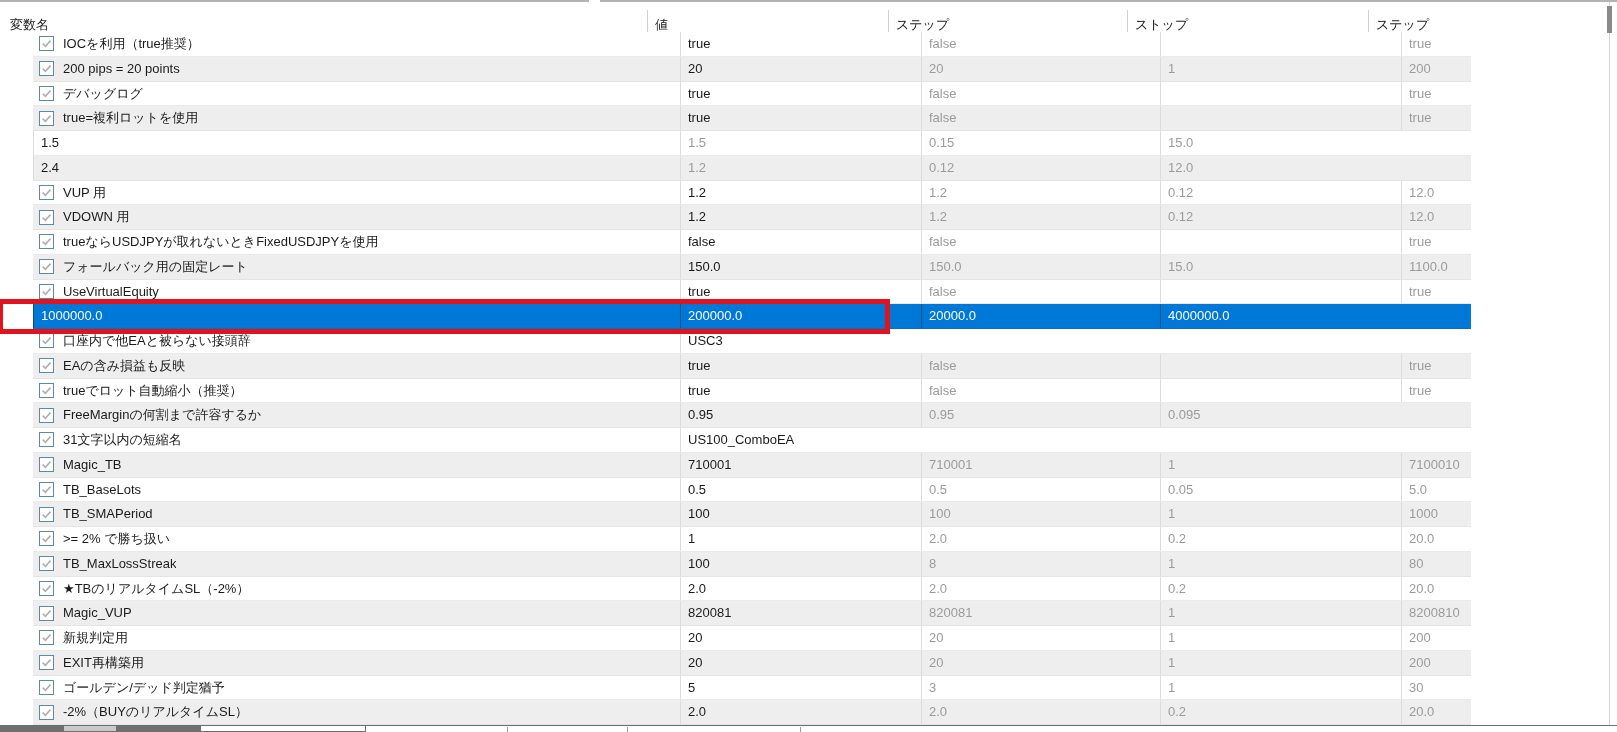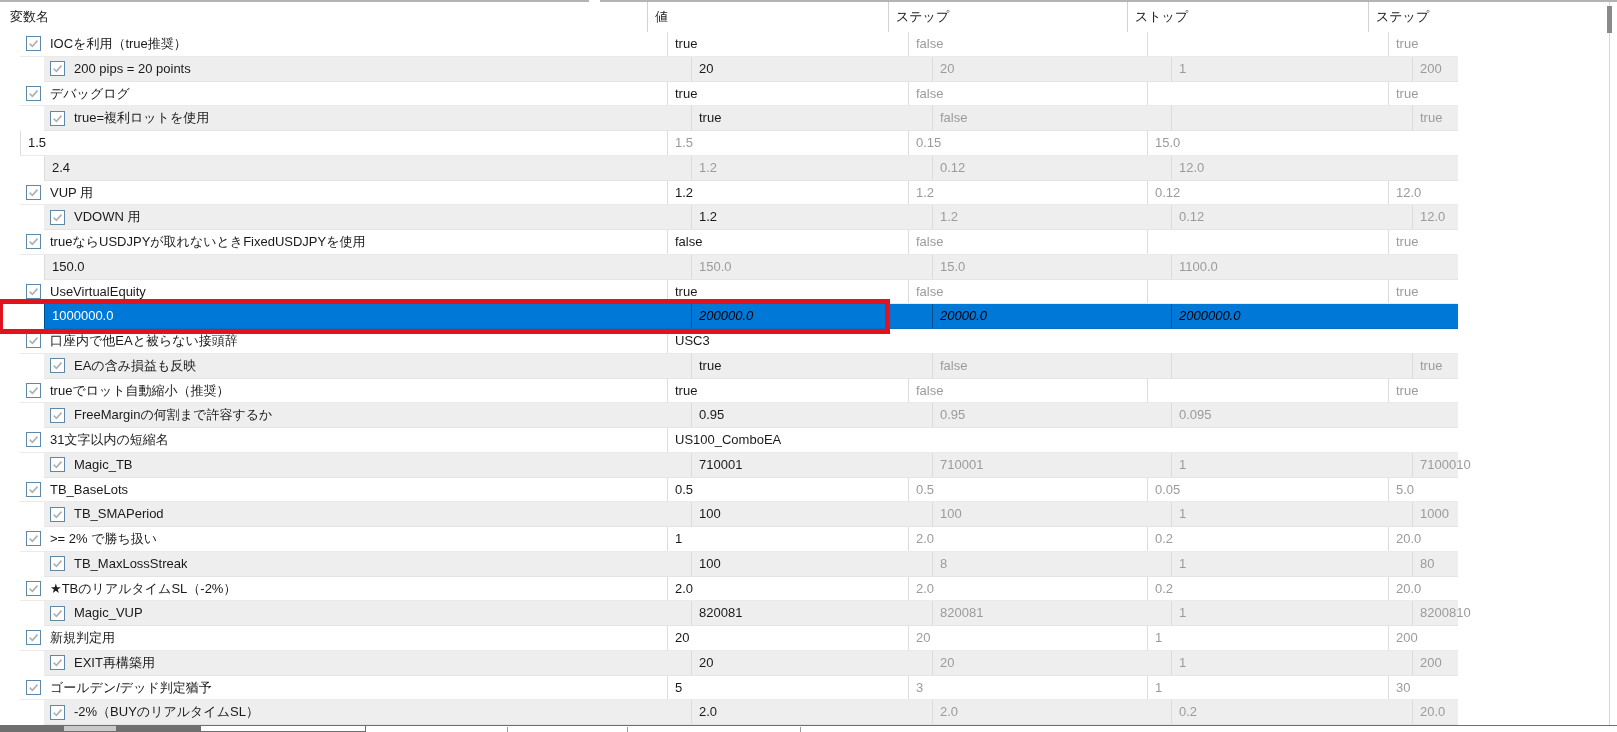--- a/index.html
+++ b/index.html
@@ -3,35 +3,35 @@
 <meta charset="utf-8">
 <style>
   html,body{margin:0;padding:0;}
   body{
     width:1617px;height:732px;position:relative;overflow:hidden;background:#fff;
     font-family:"Liberation Sans","DejaVu Sans",sans-serif;
     -webkit-font-smoothing:antialiased;
   }
   .grid{display:grid;grid-template-columns:647px 241px 239px 241px 249px;box-sizing:border-box;}
   
-  #header{height:32px;line-height:30px;font-size:13px;color:#1a1a1a;padding-top:2px;}
+  #header{height:32px;line-height:30px;font-size:13px;color:#1a1a1a;padding-top:10px;}
   #header .hc{box-sizing:border-box;padding-left:7px;white-space:nowrap;overflow:hidden;}
   #header .hc.first{padding-left:10px;}
   #header .hc.bl{border-left:1px solid #d2d2d2;}
   
-  #rows{position:absolute;top:32px;left:4px;width:1438px;padding-left:16px;}
+  #rows{position:absolute;top:32px;left:17px;width:1438px;padding-left:16px;}
   .row{height:24.75px;line-height:23.75px;font-size:13px;color:#1a1a1a;
        border-bottom:1px solid #eaeaea;background:#fff;cursor:default;}
-  .row.alt{background:#eeeeee;border-bottom-color:#e4e4e4;margin-left:24px;}
+  .row.alt{background:#eeeeee;border-bottom-color:#e4e4e4;}
   .row .c{box-sizing:border-box;padding-left:7px;white-space:nowrap;overflow:hidden;}
   .row .c.bl{border-left:1px solid #dcdcdc;}
   .row.str .c.s3,.row.str .c.s4,.row.str .c.s5{border-left:none;}
   .row .gray{color:#9b9b9b;}
   .row.selected{background:#0078d7;color:#fff;border-bottom-color:#0a6ec0;}
-  .row.selected .gray{color:#000000;font-style:italic;}
+  .row.selected .gray{color:#ffffff;}
   .row.selected .c.bl{border-left-color:rgba(0,0,0,0.35);}
   .name-cell{display:flex;align-items:center;padding-left:0 !important;}
   .checkbox{width:13px;height:13px;border:1px solid #5f87a6;background:#fff;
             margin:0 9px 0 6px;flex:0 0 auto;display:inline-flex;align-items:center;justify-content:center;}
   .lbl{white-space:nowrap;overflow:hidden;}
   
   .topline{position:absolute;top:0;height:2px;background:#b3b3b3;z-index:3;}
   #topline-left{left:0;width:589px;}
   #topline-right{left:600px;width:1017px;}
   
@@ -164,20 +164,28 @@
         </svg>
       </span>
       <span class="lbl">trueならUSDJPYが取れないときFixedUSDJPYを使用</span>
     </div>
     <div class="c bl s2">false</div>
     <div class="c bl s3 gray">false</div>
     <div class="c bl s4 gray"></div>
     <div class="c bl s5 gray">true</div>
   </div>
     <div class="row grid alt">
+    <div class="c name-cell">
+      <span class="checkbox">
+        <svg width="11" height="11" viewBox="0 0 10 10">
+          <polyline points="1.5,5.2 4,7.6 8.6,2.4" fill="none" stroke="#b0b0b0" stroke-width="1.5"></polyline>
+        </svg>
+      </span>
+      <span class="lbl">フォールバック用の固定レート</span>
+    </div>
     <div class="c bl s2">150.0</div>
     <div class="c bl s3 gray">150.0</div>
     <div class="c bl s4 gray">15.0</div>
     <div class="c bl s5 gray">1100.0</div>
   </div>
     <div class="row grid">
     <div class="c name-cell">
       <span class="checkbox">
         <svg width="11" height="11" viewBox="0 0 10 10">
           <polyline points="1.5,5.2 4,7.6 8.6,2.4" fill="none" stroke="#b0b0b0" stroke-width="1.5"></polyline>
@@ -187,21 +195,21 @@
     </div>
     <div class="c bl s2">true</div>
     <div class="c bl s3 gray">false</div>
     <div class="c bl s4 gray"></div>
     <div class="c bl s5 gray">true</div>
   </div>
     <div class="row grid alt selected">
     <div class="c bl s2">1000000.0</div>
     <div class="c bl s3 gray">200000.0</div>
     <div class="c bl s4 gray">20000.0</div>
-    <div class="c bl s5 gray">2000000.0</div>
+    <div class="c bl s5 gray">4000000.0</div>
   </div>
     <div class="row grid str">
     <div class="c name-cell">
       <span class="checkbox">
         <svg width="11" height="11" viewBox="0 0 10 10">
           <polyline points="1.5,5.2 4,7.6 8.6,2.4" fill="none" stroke="#b0b0b0" stroke-width="1.5"></polyline>
         </svg>
       </span>
       <span class="lbl">口座内で他EAと被らない接頭辞</span>
     </div>

